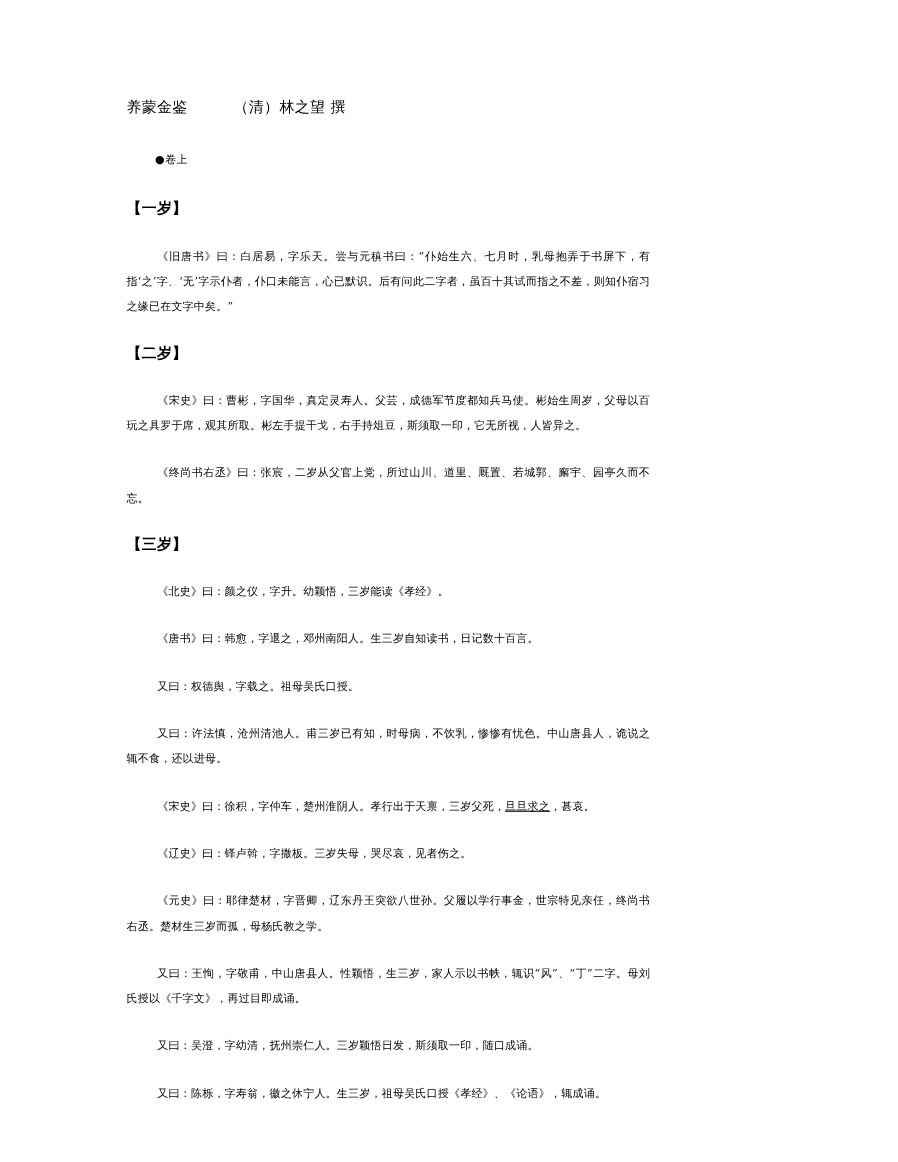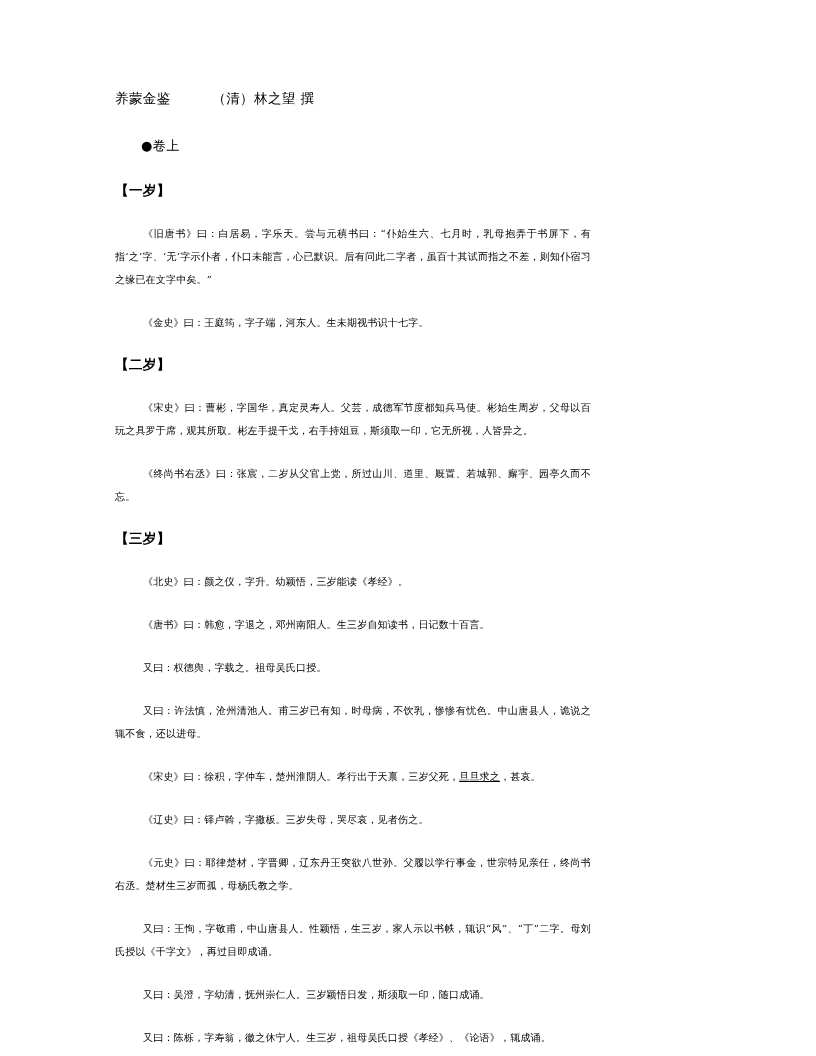--- a/index.html
+++ b/index.html
@@ -23,21 +23,21 @@
     background: #ffffff;
   }
   .doc-title {
     font-size: 13.5px;
     line-height: 21px;
     letter-spacing: 0.4px;
     margin: 0 0 26px 0;
     white-space: pre;
   }
   .chapter-mark {
-    font-size: 13px;
+    font-size: 10px;
     line-height: 21px;
     letter-spacing: 0.4px;
     margin: 0 0 24px 0;
     padding-left: 26px;
   }
   .section-head {
     font-size: 13.5px;
     line-height: 21px;
     letter-spacing: 0.4px;
     margin: 0 0 21px 0;
@@ -64,21 +64,20 @@
 <body>
 
 <div class="page">
 
   <div class="doc-title">养蒙金鉴　　　（清）林之望 撰</div>
 
   <div class="chapter-mark">●卷上</div>
 
   <div class="section-head">【一岁】</div>
   <p class="para">《旧唐书》曰：白居易，字乐天。尝与元稹书曰：“仆始生六、七月时，乳母抱弄于书屏下，有指‘之’字、‘无’字示仆者，仆口未能言，心已默识。后有问此二字者，虽百十其试而指之不差，则知仆宿习之缘已在文字中矣。”</p>
-  <p class="para">《金史》曰：王庭筠，字子端，河东人。生未期视书识十七字。</p>
 
   <div class="section-head">【二岁】</div>
   <p class="para">《宋史》曰：曹彬，字国华，真定灵寿人。父芸，成德军节度都知兵马使。彬始生周岁，父母以百玩之具罗于席，观其所取。彬左手提干戈，右手持俎豆，斯须取一印，它无所视，人皆异之。</p>
   <p class="para">《终尚书右丞》曰：张宸，二岁从父官上党，所过山川、道里、厩置、若城郭、廨宇、园亭久而不忘。</p>
 
   <div class="section-head">【三岁】</div>
   <p class="para">《北史》曰：颜之仪，字升。幼颖悟，三岁能读《孝经》。</p>
   <p class="para">《唐书》曰：韩愈，字退之，邓州南阳人。生三岁自知读书，日记数十百言。</p>
   <p class="para">又曰：权德舆，字载之。祖母吴氏口授。</p>
   <p class="para">又曰：许法慎，沧州清池人。甫三岁已有知，时母病，不饮乳，惨惨有忧色。中山唐县人，诡说之辄不食，还以进母。</p>

